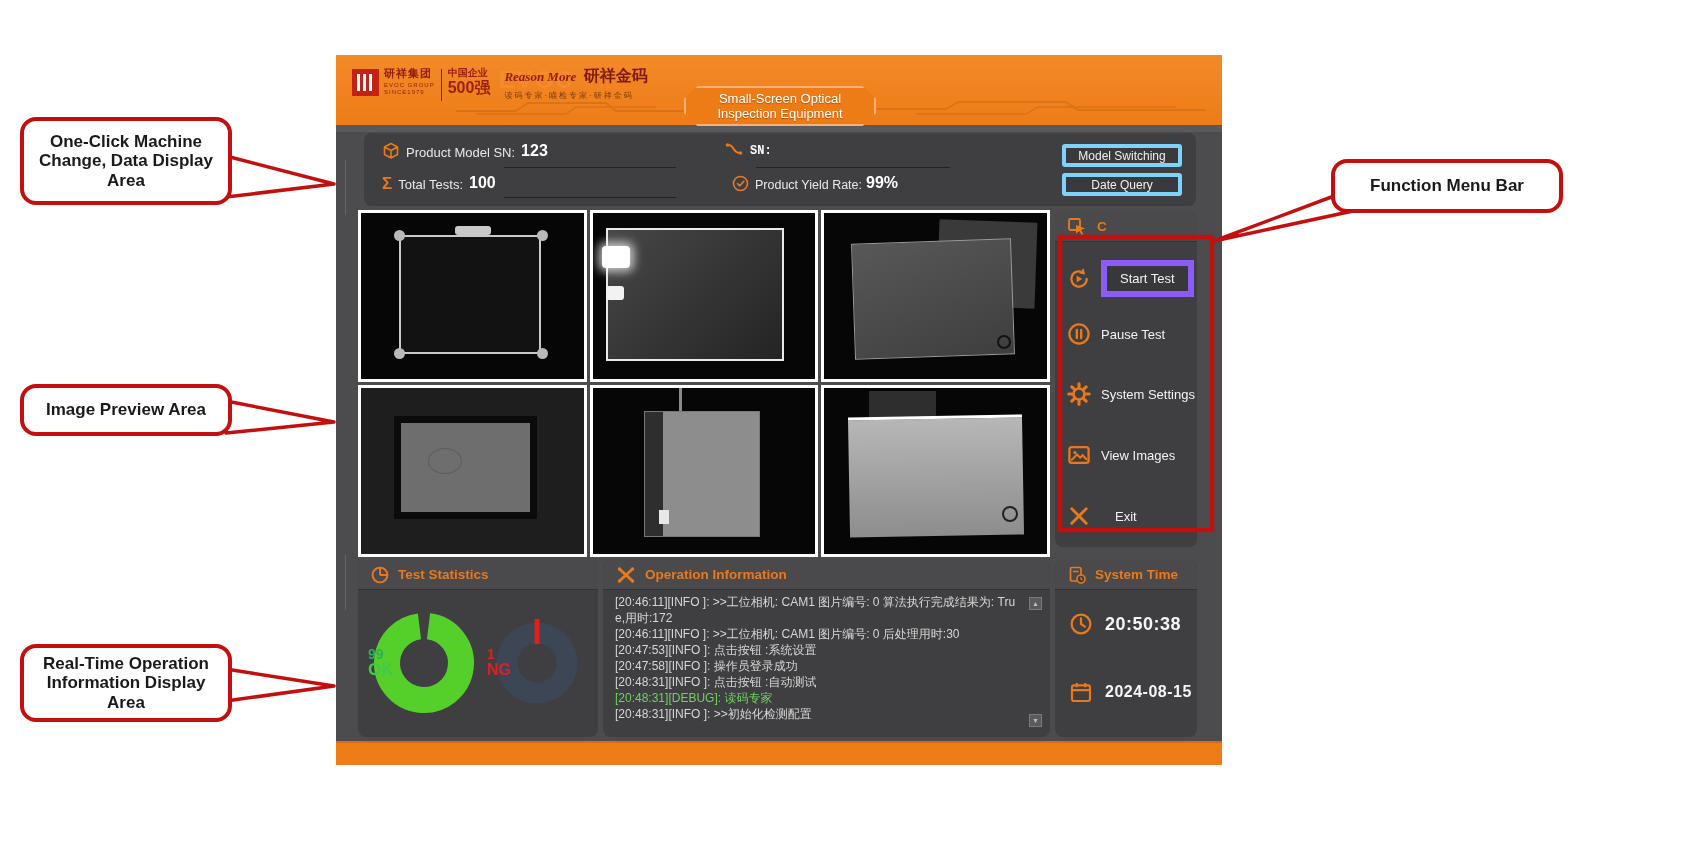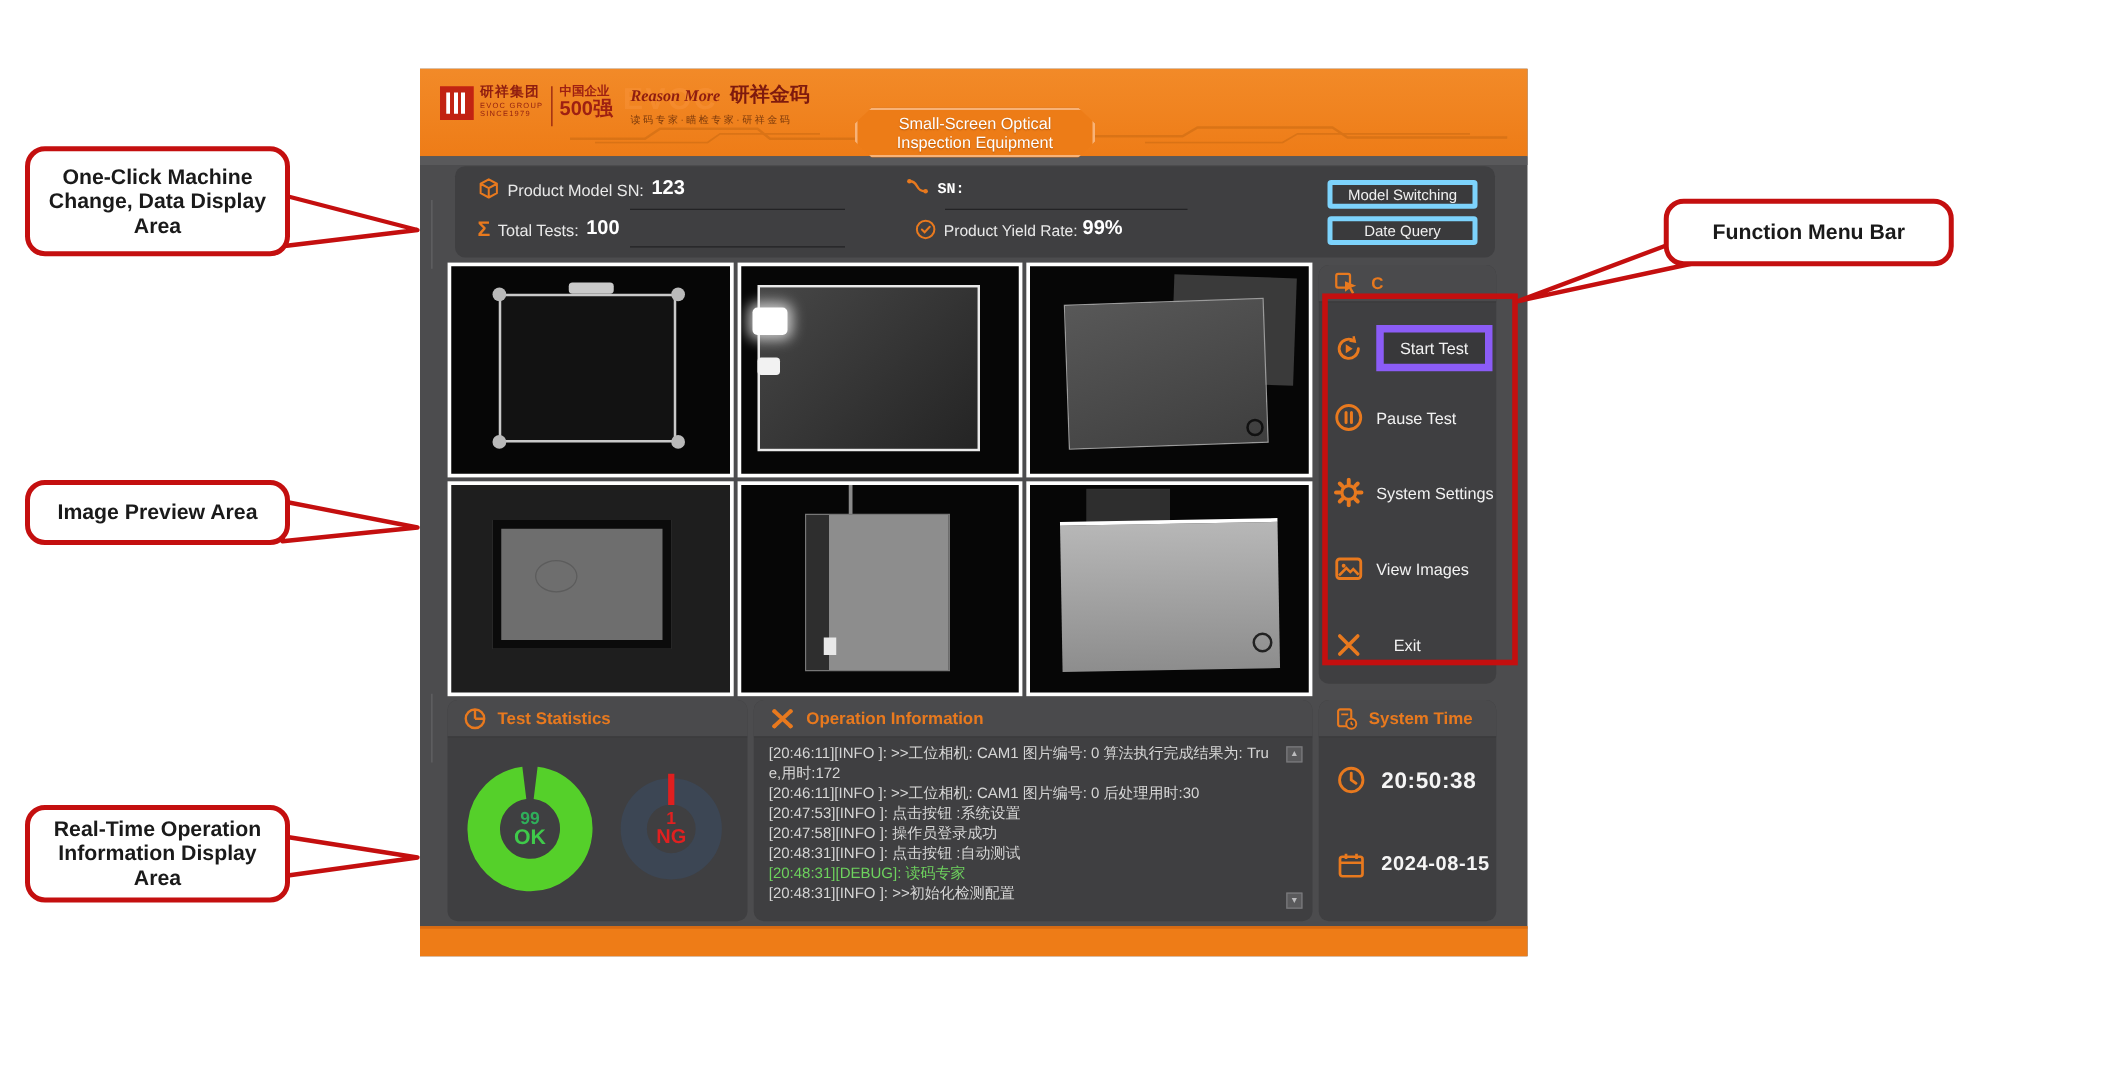--- a/index.html
+++ b/index.html
@@ -79,21 +79,21 @@
   .c6-circ { right:13%; bottom:19%; width:16px; height:16px; border:2px solid #222; border-radius:50%; }
 
   
   .menu-item { position:absolute; left:0; width:142px; display:flex; align-items:center; gap:10px; padding-left:12px; cursor:pointer; }
   .menu-label { color:#f2f2f2; font-size:13px; }
   .start-box { border:6px solid #8b5cf6; padding:5px 13px; background:rgba(0,0,0,.10); }
 
   
   .donut-wrap { position:absolute; }
   .donut-center { position:absolute; left:0; top:0; width:100%; height:100%;
-     display:flex; flex-direction:column; align-items:center; justify-content:center; line-height:1.05; }
+     display:flex; flex-direction:column; align-items:flex-start; justify-content:center; line-height:1.05; }
   .ok-v { color:#2fae5a; font-size:14px; font-weight:bold; }
   .ok-l { color:#3fca4a; font-size:17px; font-weight:bold; }
   .ng-v { color:#e02020; font-size:14px; font-weight:bold; }
   .ng-l { color:#e02020; font-size:16px; font-weight:bold; }
 
   
   .log-body { position:absolute; left:12px; right:26px; top:34px; bottom:8px; overflow:hidden; }
   .log-line { color:#d6d6d6; font-size:12px; line-height:16px; word-break:break-all; }
   .log-line.debug { color:#6ed35e; }
   .scroll-btn { position:absolute; right:8px; width:13px; height:13px; background:#5a5a5c; border:1px solid #7a7a7c;

